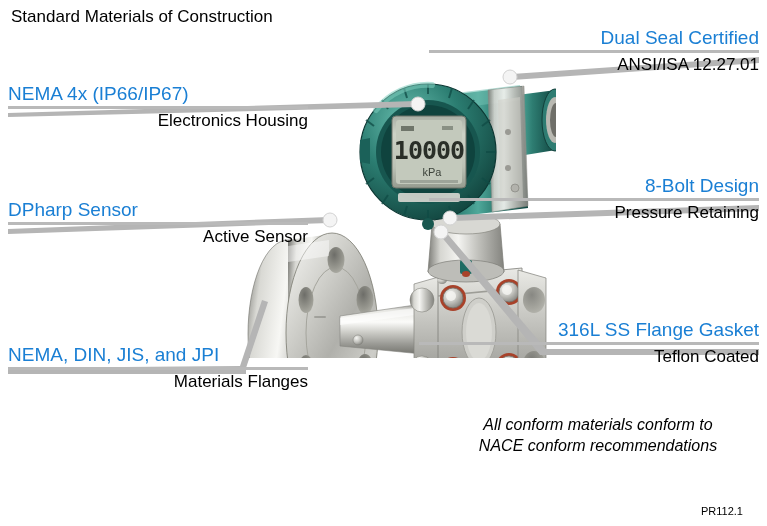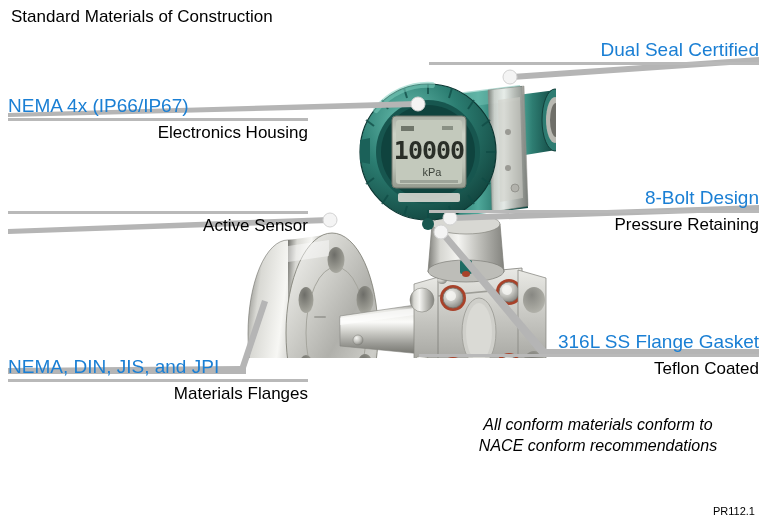--- a/index.html
+++ b/index.html
@@ -17,21 +17,21 @@
   }
   #stage {
     position: absolute;
     left: 0; top: 0;
     width: 767px; height: 526px;
     background: #ffffff;
     border-radius: 12px;
   }
 
   
-  .callout { position: absolute; margin-top: 12px; }
+  .callout { position: absolute; }
   .callout .hd {
     color: #1a7fd4;
     font-size: 19px;
     line-height: 23px;
     white-space: nowrap;
   }
   .callout .rule {
     height: 3px;
     background: #b9b9b9;
     margin: 1px 0 1px 0;
@@ -351,47 +351,49 @@
     <circle cx="441" cy="232" r="7" fill="#f4f4f4" stroke="#d2d2d2" stroke-width="1"></circle>
   </svg>
 
   <div class="callout left" style="left:8px; top:82px; width:300px;">
     <div class="hd">NEMA 4x (IP66/IP67)</div>
     <div class="rule"></div>
     <div class="sub">Electronics Housing</div>
   </div>
 
   <div class="callout left" style="left:8px; top:198px; width:300px;">
+    <div class="hd">DPharp Sensor</div>
     <div class="rule"></div>
     <div class="sub">Active Sensor</div>
   </div>
 
   <div class="callout left" style="left:8px; top:343px; width:300px;">
     <div class="hd">NEMA, DIN, JIS, and JPI</div>
     <div class="rule"></div>
     <div class="sub">Materials Flanges</div>
   </div>
 
   <div class="callout right" style="right:8px; top:26px; width:330px;">
     <div class="hd">Dual Seal Certified</div>
     <div class="rule"></div>
+    <div class="sub">ANSI/ISA 12.27.01</div>
   </div>
 
   <div class="callout right" style="right:8px; top:174px; width:330px;">
     <div class="hd">8-Bolt Design</div>
     <div class="rule"></div>
     <div class="sub">Pressure Retaining</div>
   </div>
 
   <div class="callout right" style="right:8px; top:318px; width:340px;">
     <div class="hd">316L SS Flange Gasket</div>
     <div class="rule"></div>
     <div class="sub">Teflon Coated</div>
   </div>
 
   <div class="footnote" style="right:14px; top:414px; width:310px;">
     <div>All conform materials conform to</div>
     <div>NACE conform recommendations</div>
   </div>
 
-  <div class="corner-code" style="right:12px; bottom:9px;margin-top:41px;">PR112.1</div>
+  <div class="corner-code" style="right:24px; bottom:9px;margin-top:41px;">PR112.1</div>
 
 </div>
 
 </body></html>

